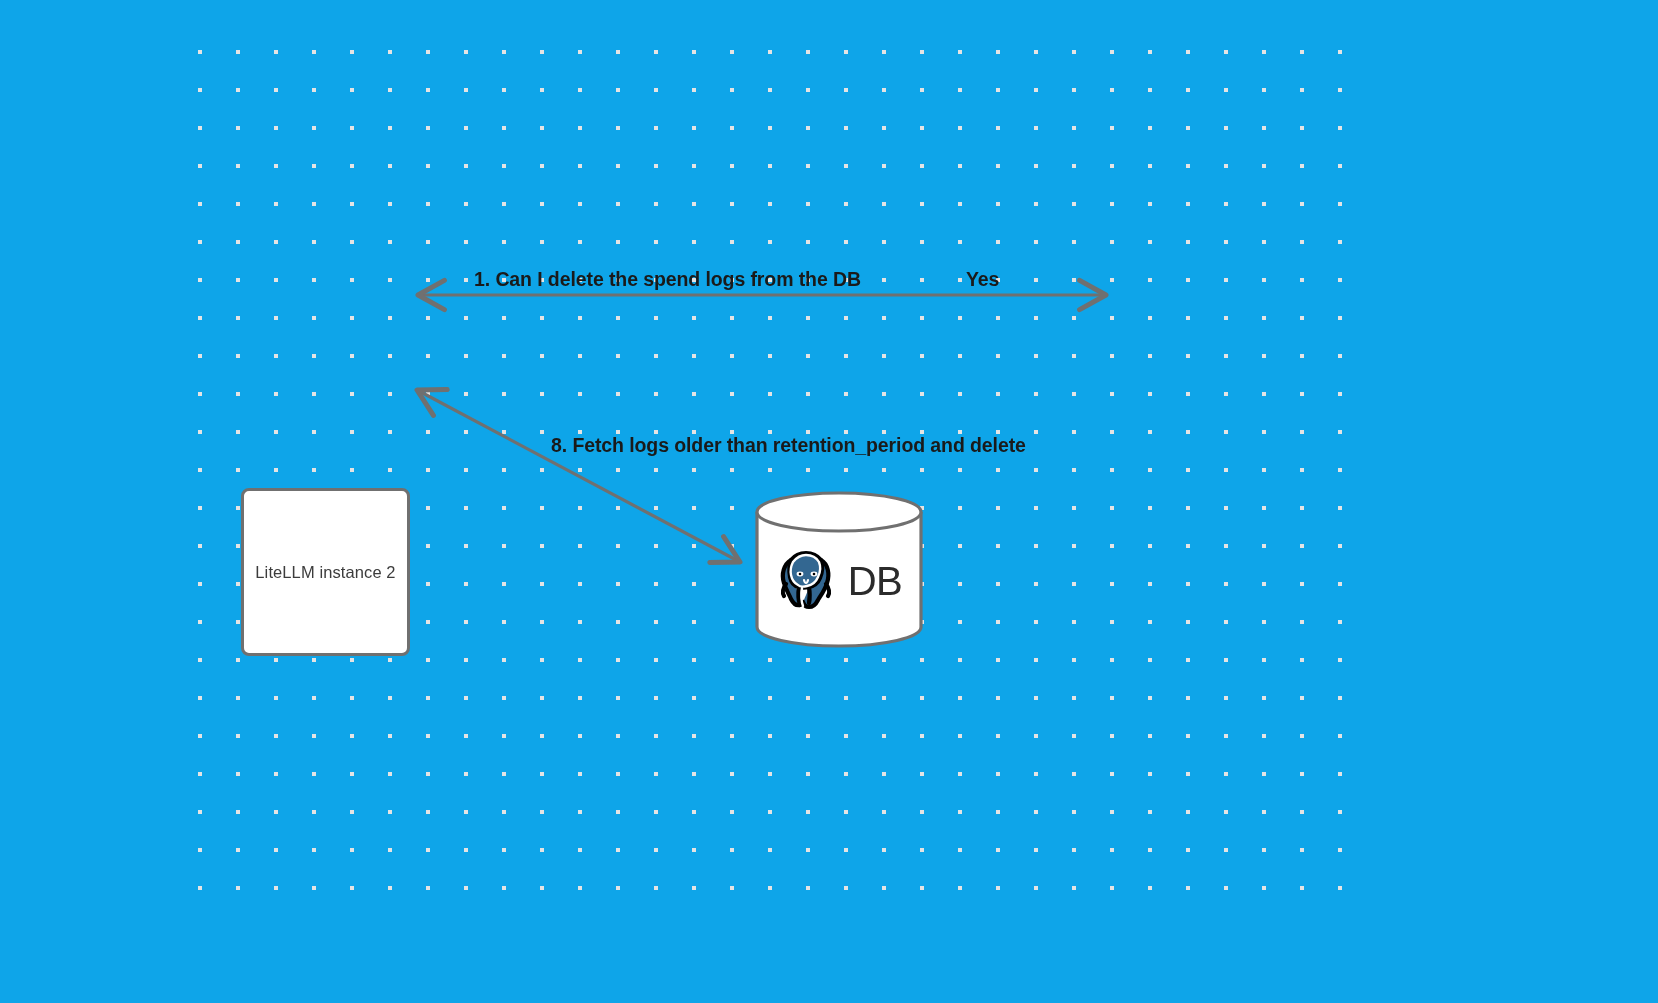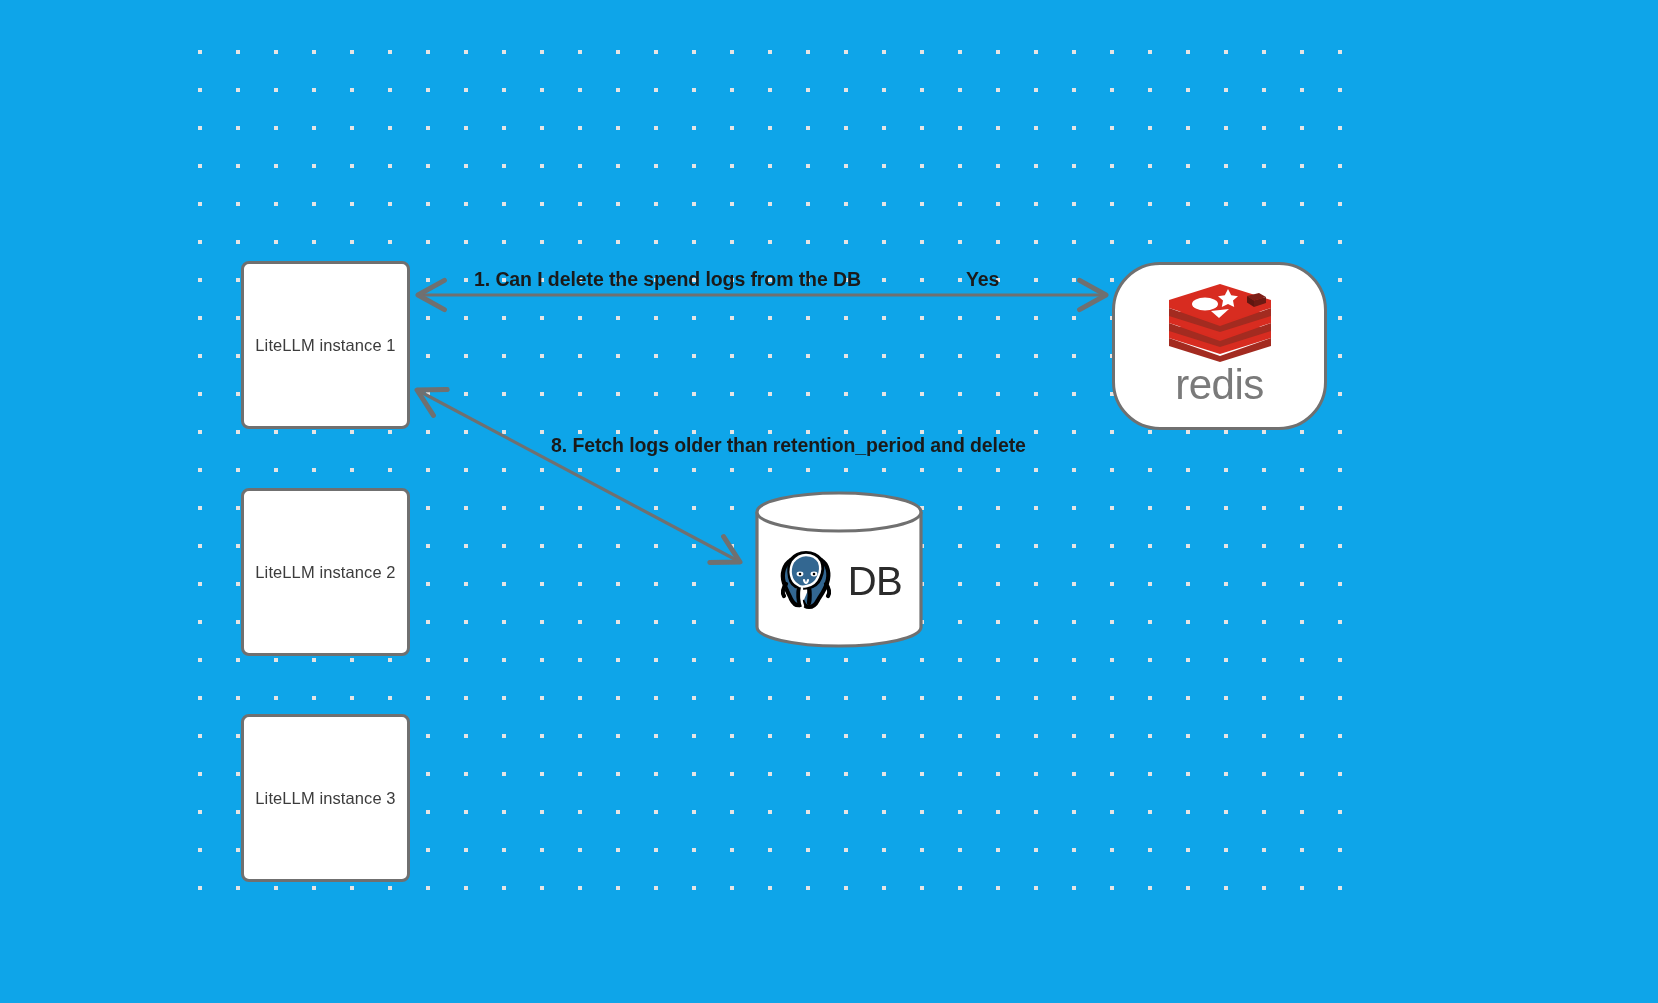--- a/index.html
+++ b/index.html
@@ -164,55 +164,26 @@
       <line x1="417" y1="390" x2="740" y2="562" stroke="#707070" stroke-width="3.2" marker-start="url(#arrow-left)" marker-end="url(#arrow-right)"></line>
     </g>
   </svg>
 
   <div class="edge-label" id="label-step-1">1.  Can I delete the spend logs from the DB</div>
 
   <div class="edge-label" id="label-step-1-answer">Yes</div>
 
   <div class="edge-label" id="label-step-2">8.  Fetch logs older than retention_period and delete</div>
 
-  <div class="node-box" id="node-litellm-1">
-    <span class="node-label">LiteLLM instance 1</span>
-  </div>
 
   <div class="node-box" id="node-litellm-2">
     <span class="node-label">LiteLLM instance 2</span>
   </div>
 
-  <div class="node-box" id="node-litellm-3">
-    <span class="node-label">LiteLLM instance 3</span>
-  </div>
-
-  <div id="node-redis">
-    <div class="redis-logo-wrap">
-      <svg class="redis-mark" width="110" height="78" viewBox="0 0 110 78" xmlns="http://www.w3.org/2000/svg">
-
-        <path d="M4 54 L55 72 L106 54 L106 62 L55 78 L4 62 Z" fill="#a32b20"></path>
-        <path d="M4 46 L55 30 L106 46 L106 54 L55 70 L4 54 Z" fill="#d82c20"></path>
-
-        <path d="M4 39 L55 57 L106 39 L106 47 L55 63 L4 47 Z" fill="#a32b20"></path>
-        <path d="M4 31 L55 15 L106 31 L106 39 L55 55 L4 39 Z" fill="#d82c20"></path>
-
-        <path d="M4 24 L55 42 L106 24 L106 32 L55 48 L4 32 Z" fill="#a32b20"></path>
-        <path d="M4 16 L55 0 L106 16 L106 24 L55 40 L4 24 Z" fill="#d82c20"></path>
-
-        <ellipse cx="40" cy="20" rx="13" ry="6.5" fill="#ffffff"></ellipse>
-        <path d="M63 5 L66.2 11.2 L73 12.2 L68 16.6 L69.2 23 L63 20 L56.8 23 L58 16.6 L53 12.2 L59.8 11.2 Z" fill="#ffffff"></path>
-        <path d="M46 27 L64 25 L54 34 Z" fill="#ffffff"></path>
-        <path d="M82 12 L94 9 L101 13 L89 16.5 Z" fill="#7e1e16"></path>
-        <path d="M82 12 L89 16.5 L89 23 L82 18.5 Z" fill="#5f1610"></path>
-        <path d="M89 16.5 L101 13 L101 19 L89 23 Z" fill="#6d1a13"></path>
-      </svg>
-      <div class="redis-wordmark">redis</div>
-    </div>
-  </div>
+
 
   <div id="node-db">
     <svg width="170" height="157" viewBox="0 0 170 157" xmlns="http://www.w3.org/2000/svg" style="position:absolute;left:0;top:0;">
       <path d="M3 21 L3 136 A82 19 0 0 0 167 136 L167 21" fill="#ffffff" stroke="#707070" stroke-width="3.2"></path>
       <ellipse cx="85" cy="21" rx="82" ry="19" fill="#ffffff" stroke="#707070" stroke-width="3.2"></ellipse>
     </svg>
     <div class="db-inner">
       <div class="db-content">
         <svg width="60" height="62" viewBox="0 0 60 62" xmlns="http://www.w3.org/2000/svg">
           <g stroke="#000000" stroke-width="4.2" stroke-linejoin="round" stroke-linecap="round" fill="#336791">

